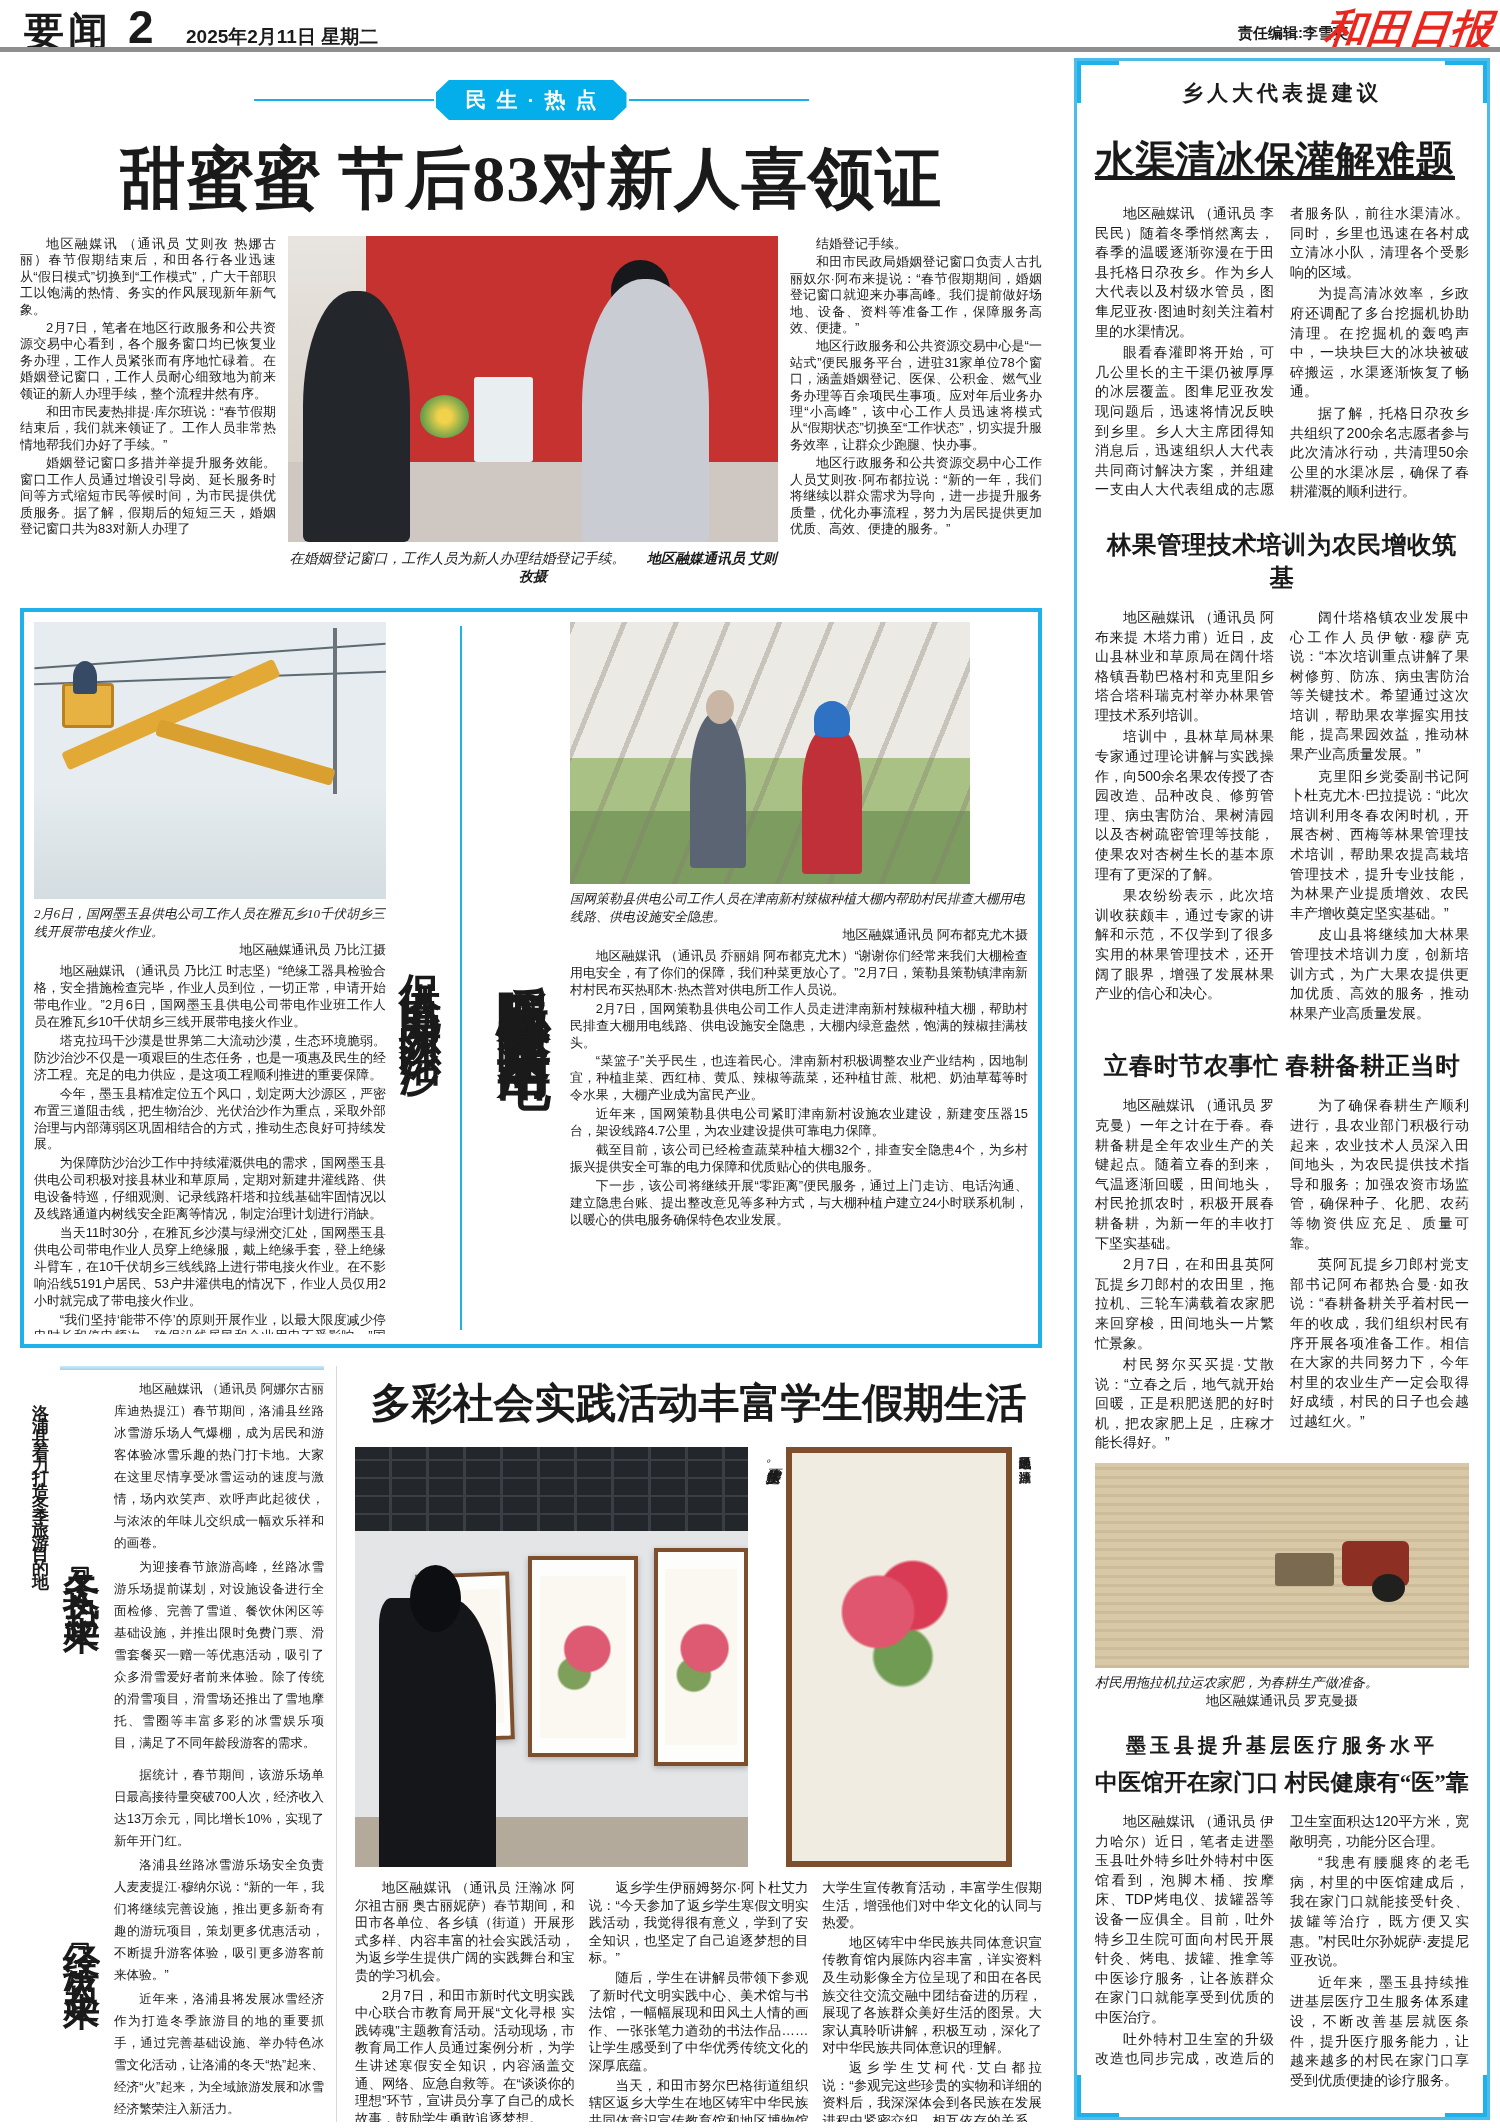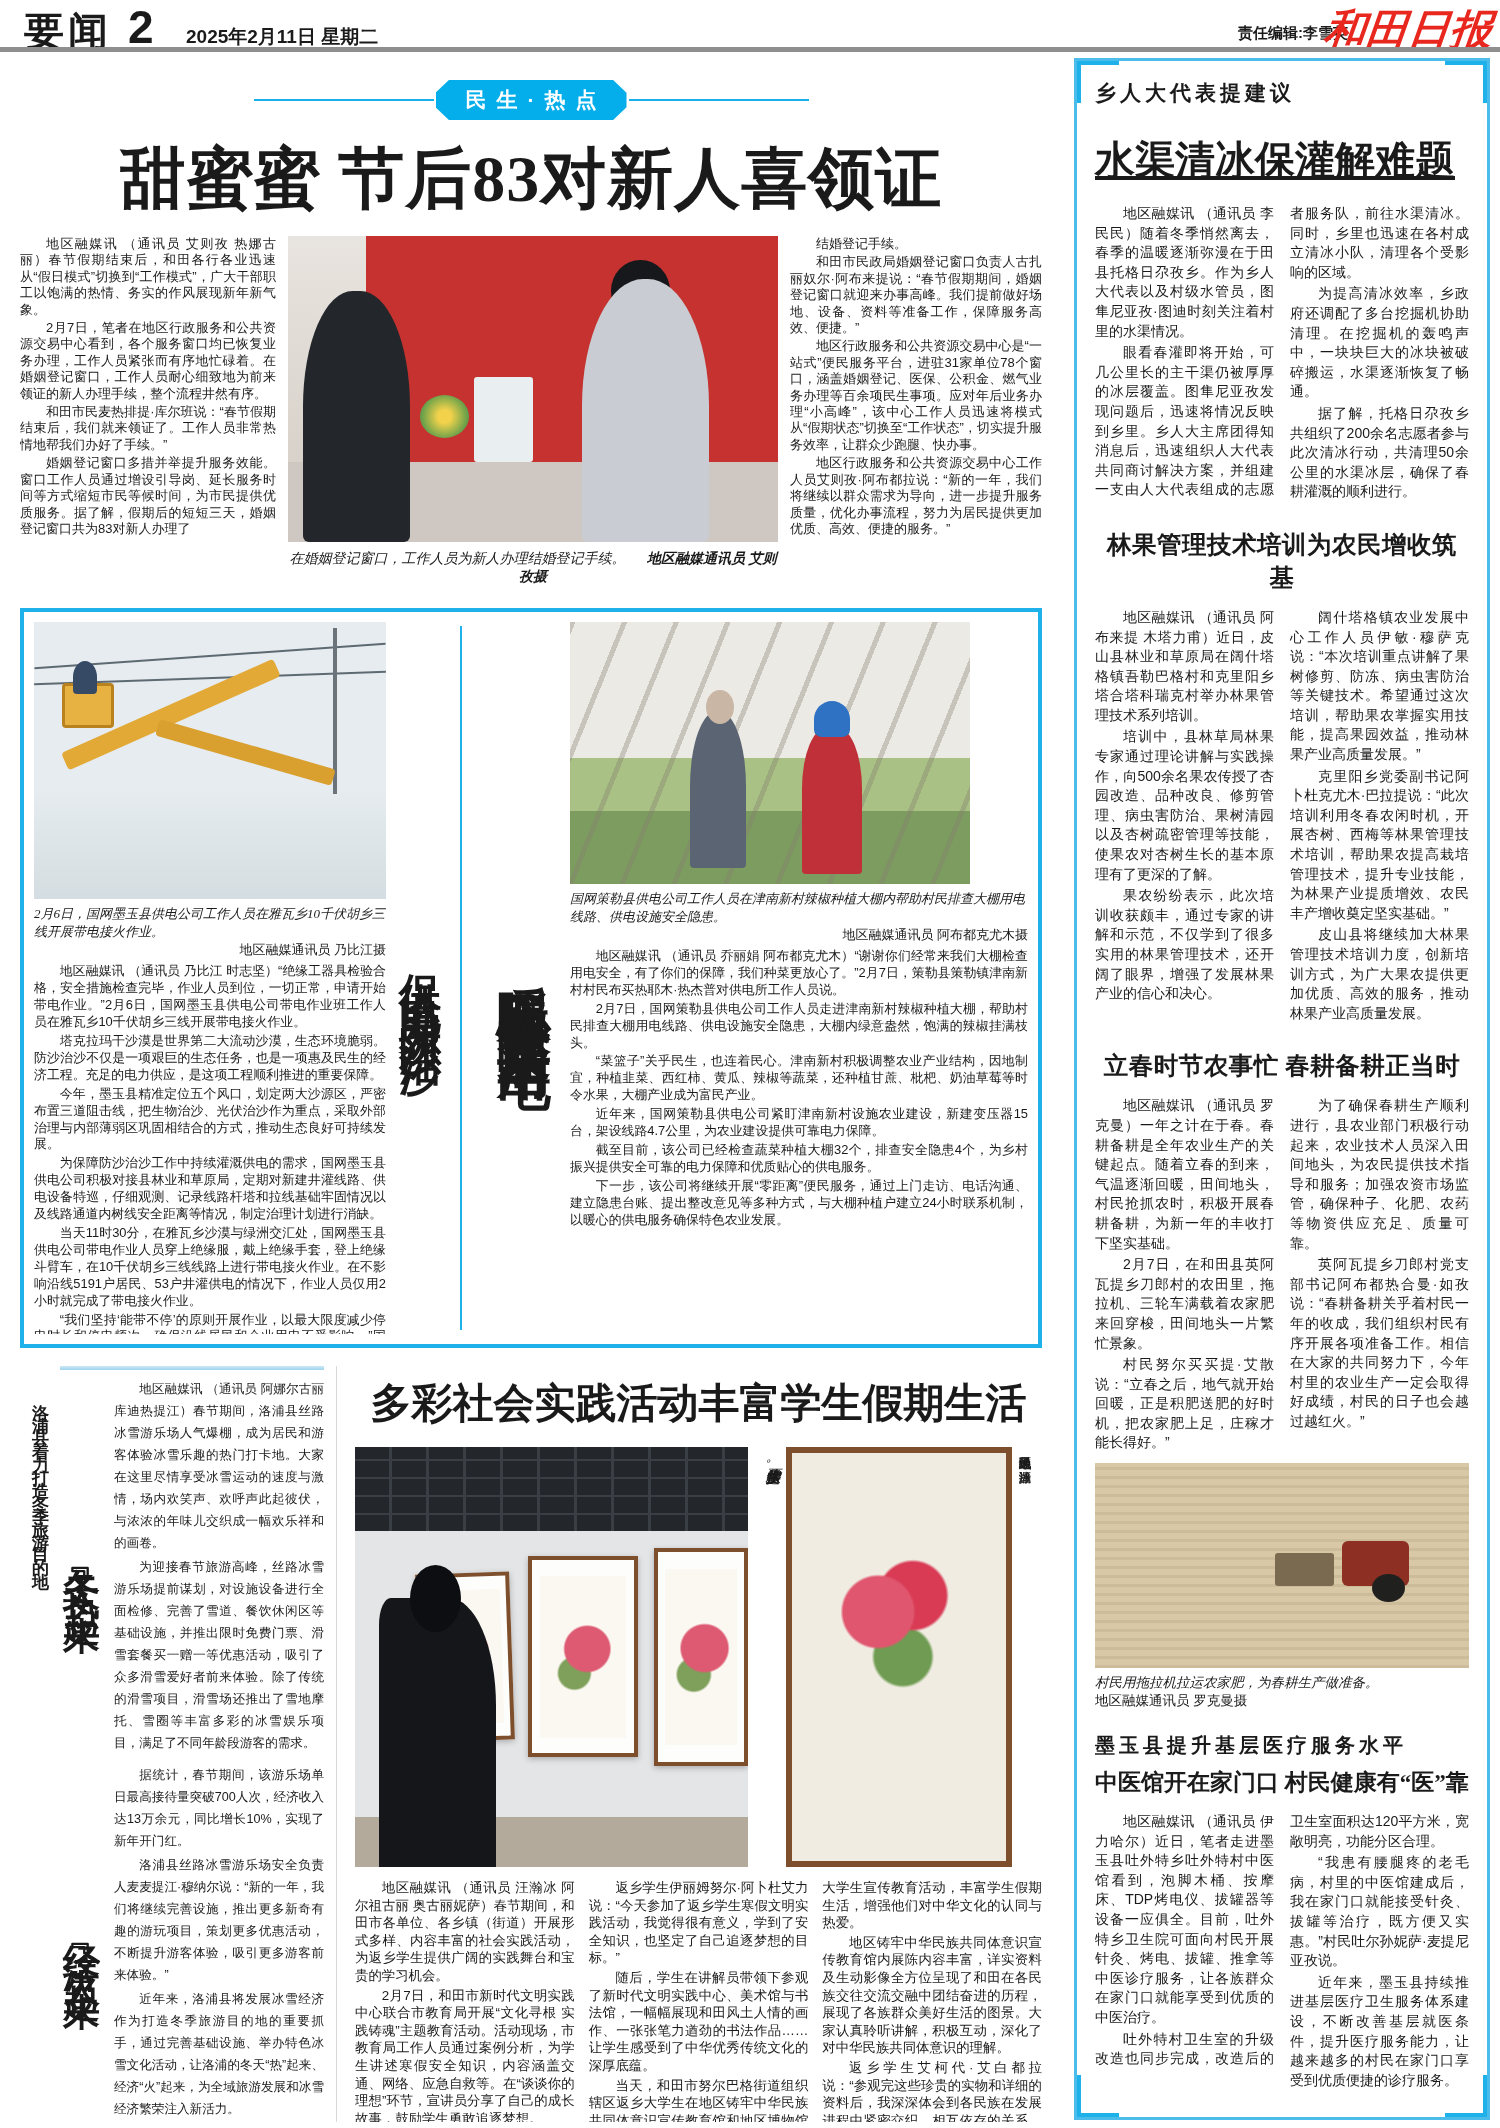--- a/index.html
+++ b/index.html
@@ -59,27 +59,27 @@
   .pr-cr{width:26px;font-size:12.5px;display:flex;align-items:flex-end;font-family:"Liberation Serif",serif;}
   .pr-body{margin-top:12px;column-count:3;column-gap:14px;font-size:13.4px;line-height:17.6px;height:284px;overflow:hidden;}
   
   .sidebar{position:absolute;left:1074px;top:58px;width:416px;height:2062px;border:3px solid #4cbcea;
            box-sizing:border-box;padding:18px 18px;overflow:hidden;}
   .corner{position:absolute;width:38px;height:38px;}
   .c-tl{left:-3px;top:-3px;border-left:7px solid #1fb1e9;border-top:7px solid #1fb1e9;}
   .c-tr{right:-3px;top:-3px;border-right:7px solid #1fb1e9;border-top:7px solid #1fb1e9;}
   .c-bl{left:-3px;bottom:-3px;border-left:7px solid #1fb1e9;border-bottom:7px solid #1fb1e9;}
   .c-br{right:-3px;bottom:-3px;border-right:7px solid #1fb1e9;border-bottom:7px solid #1fb1e9;}
-  .sb-kicker{text-align:left;font-size:21px;font-weight:bold;letter-spacing:4px;}
+  .sb-kicker{text-align:center;font-size:21px;font-weight:bold;letter-spacing:4px;}
   .sb-h1{font-size:40px;font-weight:bold;margin:26px 0 16px;text-decoration:underline;}
   .sb-h2{text-align:center;font-size:24.5px;font-weight:bold;margin:26px 0 14px;letter-spacing:0.5px;}
   .sb-h3{font-size:23px;font-weight:bold;margin:8px 0 14px;}
   .sb-body{column-count:2;column-gap:16px;font-size:14px;line-height:19.6px;}
   .sb-cap{font-size:13.5px;margin-top:6px;}
-  .sb-cr{font-size:13.5px;text-align:left;}
+  .sb-cr{font-size:13.5px;text-align:center;}
   
   .ph-registry{background:linear-gradient(180deg,#c5322f 0 74%,#cfc8c2 74% 100%);}
   .ph-registry .door{position:absolute;left:0;top:0;width:16%;height:74%;background:linear-gradient(180deg,#e8e4df,#d8d2ca);}
   .ph-registry .rack{position:absolute;left:38%;top:46%;width:12%;height:28%;background:#e9eef0;border-radius:3px;}
   .ph-registry .f1{position:absolute;left:3%;top:18%;width:22%;height:82%;background:#23262b;border-radius:46% 46% 6px 6px;}
   .ph-registry .f2{position:absolute;left:60%;top:14%;width:26%;height:86%;background:#c9ccd2;border-radius:48% 48% 6px 6px;}
   .ph-registry .f2h{position:absolute;left:66%;top:8%;width:12%;height:20%;background:#17181c;border-radius:50%;}
   .ph-registry .fl{position:absolute;left:27%;top:52%;width:10%;height:14%;background:radial-gradient(circle,#f2d24b 20%,#68a04a 70%);border-radius:50%;}
   .ph-power{background:linear-gradient(180deg,#e6ecef 0 60%,#d4dde1 100%);}
   .ph-power .boom{position:absolute;left:6%;top:30%;width:66%;height:7%;background:#e2a937;transform:rotate(-24deg);border-radius:4px;}

